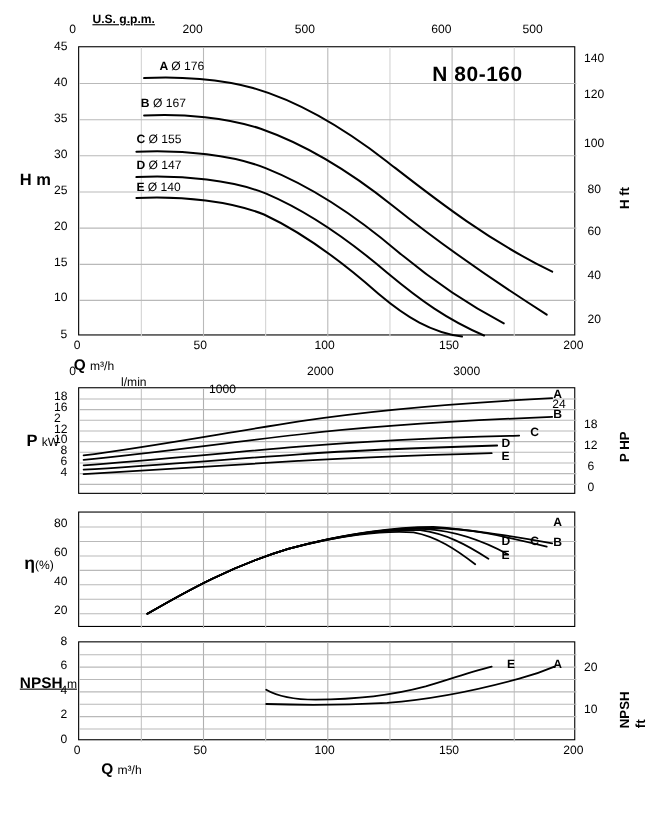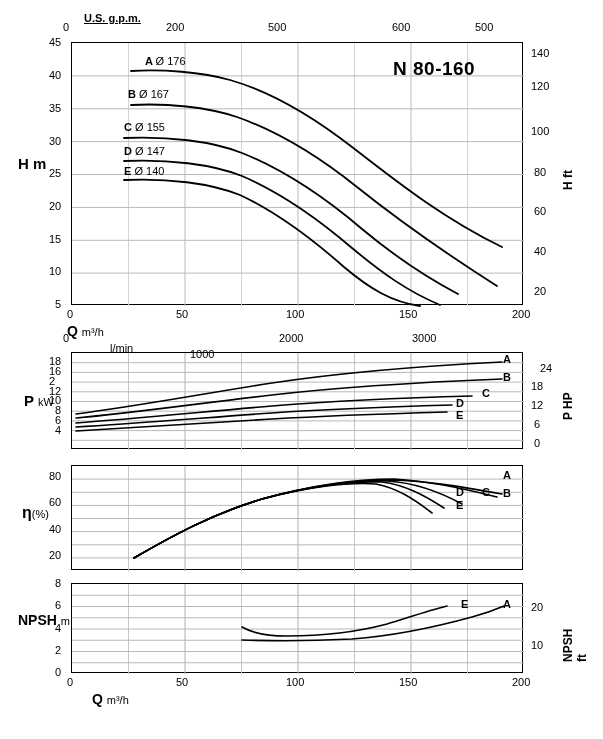--- a/index.html
+++ b/index.html
@@ -162,21 +162,21 @@
 
   <div class="lbl" style="left:49px;top:356px;">18</div>
   <div class="lbl" style="left:49px;top:366px;">16</div>
   <div class="lbl" style="left:49px;top:376px;">2</div>
   <div class="lbl" style="left:49px;top:386px;">12</div>
   <div class="lbl" style="left:49px;top:395px;">10</div>
   <div class="lbl" style="left:55px;top:405px;">8</div>
   <div class="lbl" style="left:55px;top:415px;">6</div>
   <div class="lbl" style="left:55px;top:425px;">4</div>
 
-  <div class="lbl" style="left:540px;top:363px;">24</div>
+  <div class="lbl" style="left:502px;top:363px;">24</div>
   <div class="lbl" style="left:531px;top:381px;">18</div>
   <div class="lbl" style="left:531px;top:400px;">12</div>
   <div class="lbl" style="left:534px;top:419px;">6</div>
   <div class="lbl" style="left:534px;top:438px;">0</div>
 
   <div class="axt" style="left:24px;top:392px;font-size:15px;">
     <span>P</span>
     <span class="small">kW</span>
   </div>
   <div class="vlabel" style="left:561px;top:420px;transform:rotate(-90deg);font-size:12px;font-weight:bold;">P HP</div>
@@ -263,21 +263,21 @@
 
   <div class="lbl" style="left:55px;top:578px;">8</div>
   <div class="lbl" style="left:55px;top:600px;">6</div>
   <div class="lbl" style="left:55px;top:623px;">4</div>
   <div class="lbl" style="left:55px;top:645px;">2</div>
   <div class="lbl" style="left:55px;top:667px;">0</div>
 
   <div class="lbl" style="left:531px;top:602px;">20</div>
   <div class="lbl" style="left:531px;top:640px;">10</div>
 
-  <div class="axt" style="left:18px;top:612px;font-size:14px;">
+  <div class="axt" style="left:18px;top:612px;font-size:14px;text-decoration:underline;">
     <span>NPSH</span>
     <span class="small">m</span>
   </div>
   <div class="vlabel" style="left:561px;top:662px;transform:rotate(-90deg);font-size:12px;font-weight:bold;">NPSH ft</div>
 
   <div class="lbl" style="left:67px;top:677px;">0</div>
   <div class="lbl" style="left:176px;top:677px;">50</div>
   <div class="lbl" style="left:286px;top:677px;">100</div>
   <div class="lbl" style="left:399px;top:677px;">150</div>
   <div class="lbl" style="left:512px;top:677px;">200</div>

